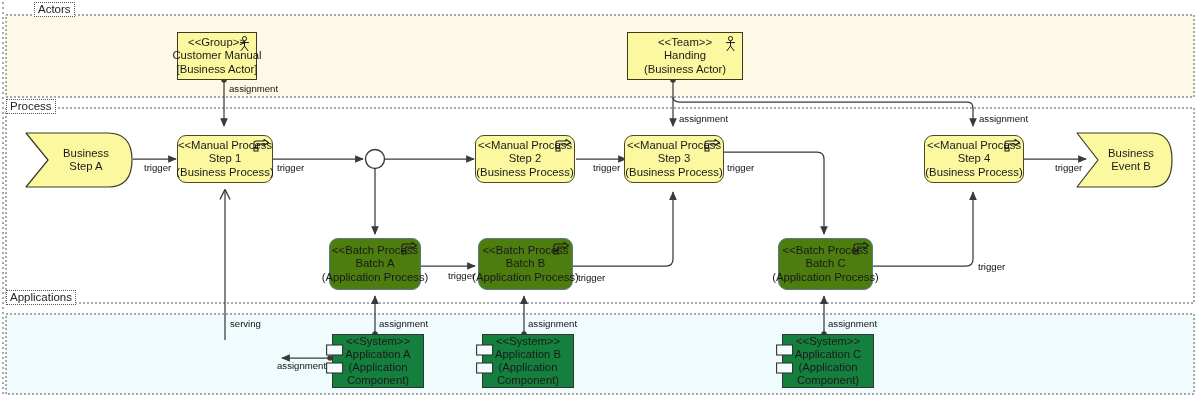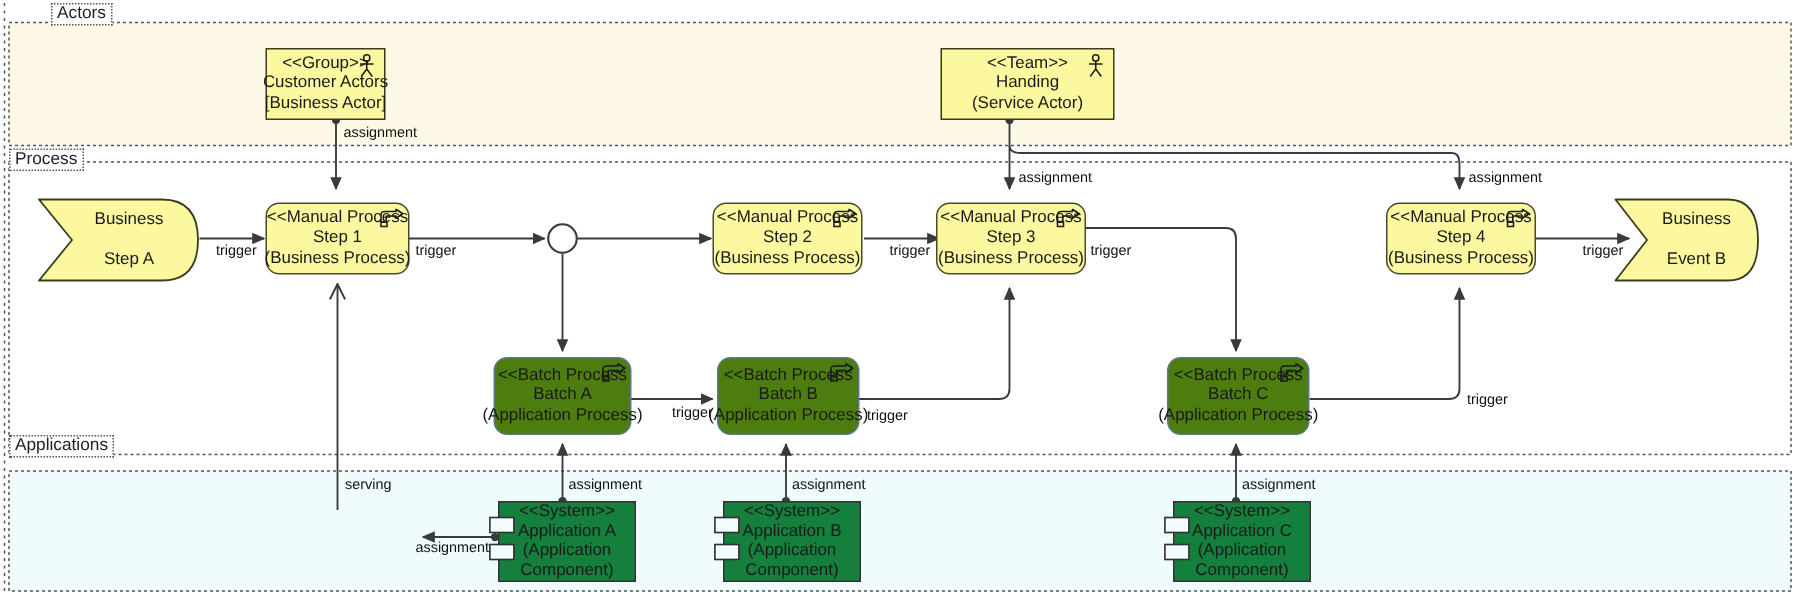--- a/index.html
+++ b/index.html
@@ -11,21 +11,21 @@
   .node{position:absolute;box-sizing:border-box;display:flex;flex-direction:column;
         align-items:center;justify-content:center;text-align:center;
         font-size:11.3px;color:#1a1a1a;line-height:13.2px;z-index:4;}
   .node .ln{display:block;white-space:nowrap;}
   .actor-box{background:#fbf8a0;border:1.3px solid #3b3b20;}
   .bp-box{background:#fbf8a0;border:1.1px solid #4a4a2a;border-radius:9px;}
   .ap-box{background:#4d7c0f;border:1.1px solid #5a7a85;border-radius:9px;}
   .comp-box{background:#15803d;border:1.1px solid #333;}
   .svc-box{background:#f2fcfe;border:1.1px solid #333;border-radius:26px;}
   .evt-lbl{position:absolute;z-index:4;display:flex;flex-direction:column;
-           align-items:center;justify-content:space-between;text-align:center;
+           align-items:center;justify-content:center;text-align:center;
            font-size:11.3px;line-height:13.2px;color:#1a1a1a;pointer-events:none;}
   .icon{position:absolute;z-index:6;}
   .edge-label{position:absolute;font-size:9.6px;color:#111;z-index:6;white-space:nowrap;
               background:transparent;}
   .comp-tabs{position:absolute;left:-7px;z-index:7;}
 </style>
 </head>
 <body>
 
 <div id="canvas">
@@ -115,35 +115,35 @@
     <span class="ln">Business</span>
     <span class="ln">Step A</span>
   </div>
   <div class="evt-lbl" style="left:1096px;top:140px;width:70px;height:40px;">
     <span class="ln">Business</span>
     <span class="ln">Event B</span>
   </div>
 
   <div class="node actor-box" style="left:177px;top:32px;width:80px;height:48px;">
     <span class="ln">&lt;&lt;Group&gt;&gt;</span>
-    <span class="ln">Customer Actors</span>
+    <span class="ln">Customer Manual</span>
     <span class="ln">[Business Actor]</span>
     <svg class="icon" style="right:5px;top:3px;" width="13" height="16" viewBox="0 0 13 16">
       <circle cx="6.5" cy="2.6" r="2.1" fill="none" stroke="#1a1a1a" stroke-width="1"></circle>
       <line x1="6.5" y1="4.8" x2="6.5" y2="10" stroke="#1a1a1a" stroke-width="1"></line>
       <line x1="2" y1="6.6" x2="11" y2="6.6" stroke="#1a1a1a" stroke-width="1"></line>
       <line x1="6.5" y1="10" x2="2.8" y2="15" stroke="#1a1a1a" stroke-width="1"></line>
       <line x1="6.5" y1="10" x2="10.2" y2="15" stroke="#1a1a1a" stroke-width="1"></line>
     </svg>
   </div>
 
   <div class="node actor-box" style="left:627px;top:32px;width:116px;height:48px;">
     <span class="ln">&lt;&lt;Team&gt;&gt;</span>
     <span class="ln">Handing</span>
-    <span class="ln">(Service Actor)</span>
+    <span class="ln">(Business Actor)</span>
     <svg class="icon" style="right:5px;top:3px;" width="13" height="16" viewBox="0 0 13 16">
       <circle cx="6.5" cy="2.6" r="2.1" fill="none" stroke="#1a1a1a" stroke-width="1"></circle>
       <line x1="6.5" y1="4.8" x2="6.5" y2="10" stroke="#1a1a1a" stroke-width="1"></line>
       <line x1="2" y1="6.6" x2="11" y2="6.6" stroke="#1a1a1a" stroke-width="1"></line>
       <line x1="6.5" y1="10" x2="2.8" y2="15" stroke="#1a1a1a" stroke-width="1"></line>
       <line x1="6.5" y1="10" x2="10.2" y2="15" stroke="#1a1a1a" stroke-width="1"></line>
     </svg>
   </div>
 
   <div class="node bp-box" style="left:177px;top:135px;width:96px;height:48px;">

